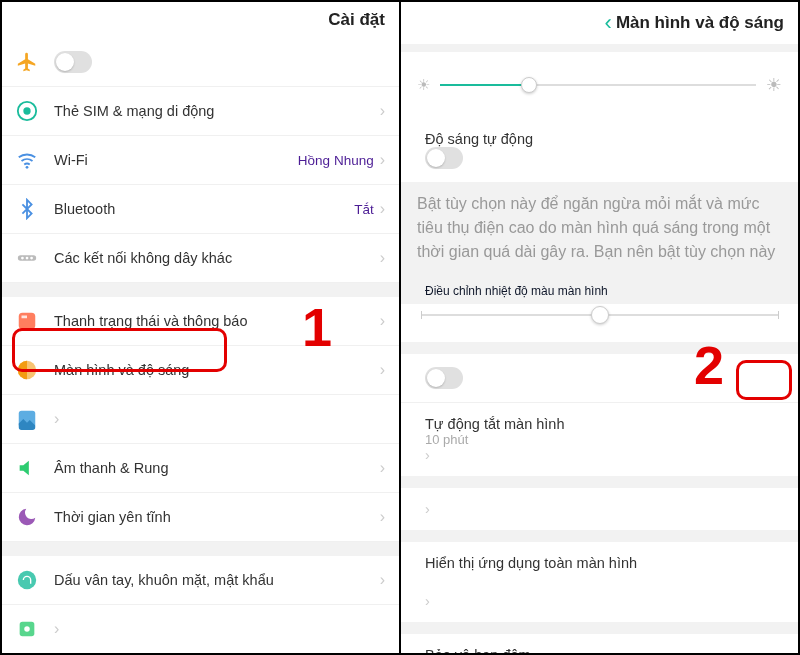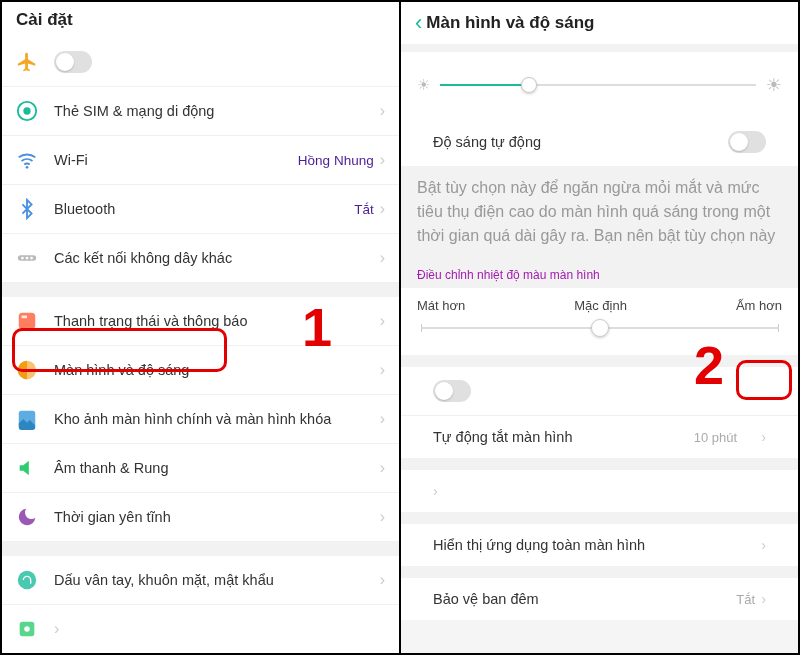--- a/index.html
+++ b/index.html
@@ -24,20 +24,21 @@
   }
   .pane-left { border-right: 2px solid #000; }
   .header {
     background: #fff;
     padding: 8px 14px;
     font-size: 17px;
     font-weight: 700;
     color: #222;
     display: flex;
     align-items: center;
+    justify-content: flex-end;
   }
   .header .back {
     color: #1abc9c;
     font-size: 22px;
     margin-right: 4px;
     font-weight: 400;
   }
   .group-gap { height: 14px; background: #f2f2f2; }
   .row {
     background: #fff;
@@ -96,29 +97,29 @@
   .bslider {
     flex: 1; height: 2px; background: #ddd; margin: 0 10px; position: relative;
   }
   .bslider .fill { position: absolute; left: 0; top: 0; height: 2px; background: #1abc9c; width: 28%; }
   .bslider .thumb {
     position: absolute; left: 28%; top: 50%; width: 16px; height: 16px; border-radius: 50%;
     background: #fff; border: 1px solid #ccc; transform: translate(-50%, -50%);
     box-shadow: 0 1px 3px rgba(0,0,0,0.2);
   }
   .row-right {
-    background: #fff; padding: 13px 32px; font-size: 14.5px; color: #333;
-    display: flex; align-items: center; border-bottom: 1px solid #f0f0f0;
+    background: #fff; padding: 13px 24px; font-size: 14.5px; color: #333;
+    display: flex; align-items: flex-start; border-bottom: 1px solid #f0f0f0; flex-direction: column;
   }
   .row-right .label { flex: 1; }
   .desc {
     padding: 10px 16px; font-size: 16px; color: #999; line-height: 1.5; background: #f2f2f2;
   }
   .sub-header {
-    padding: 10px 16px 6px; font-size: 12px; color: #a21caf; background: #f2f2f2;
+    padding: 10px 24px 6px; font-size: 12px; color: #0f172a; background: #f2f2f2;
   }
   .temp-block { background: #fff; padding: 10px 16px 26px; }
   .temp-labels { display: flex; justify-content: space-between; font-size: 13px; color: #444; margin-bottom: 14px; }
   .temp-slider {
     height: 2px; background: #ddd; position: relative; margin: 0 4px;
   }
   .temp-slider .tick { position: absolute; width: 1px; height: 8px; background: #ccc; top: -3px; }
   .temp-slider .thumb2 {
     position: absolute; left: 50%; top: 50%; width: 18px; height: 18px; border-radius: 50%;
     background: #fff; border: 1px solid #ccc; transform: translate(-50%, -50%);
@@ -210,21 +211,20 @@
       <span class="label">Màn hình và độ sáng</span>
       <span class="chev">›</span>
     </div>
     <div class="row">
       <span class="icon">
         <svg viewBox="0 0 24 24" width="22" height="22">
             <rect x="3" y="3" width="18" height="18" rx="3" fill="#5dade2"></rect>
             <path d="M3 17l5-5 4 4 3-3 6 6v2a3 3 0 0 1-3 3H6a3 3 0 0 1-3-3z" fill="#2e86c1"></path>
           </svg>
       </span>
-      <span class="label">Kho ảnh màn hình chính và màn hình khóa</span>
       <span class="chev">›</span>
     </div>
     <div class="row">
       <span class="icon">
         <svg viewBox="0 0 24 24" width="22" height="22">
             <path fill="#2ecc71" d="M4 9v6h4l6 5V4L8 9H4z"></path>
           </svg>
       </span>
       <span class="label">Âm thanh &amp; Rung</span>
       <span class="chev">›</span>
@@ -284,25 +284,20 @@
 
     <div class="row-right" style="border-bottom:none;">
       <span class="label">Độ sáng tự động</span>
       <div class="toggle"></div>
     </div>
 
     <div class="desc">Bật tùy chọn này để ngăn ngừa mỏi mắt và mức tiêu thụ điện cao do màn hình quá sáng trong một thời gian quá dài gây ra. Bạn nên bật tùy chọn này</div>
 
     <div class="sub-header">Điều chỉnh nhiệt độ màu màn hình</div>
     <div class="temp-block">
-      <div class="temp-labels">
-        <span>Mát hơn</span>
-        <span>Mặc định</span>
-        <span>Ấm hơn</span>
-      </div>
       <div class="temp-slider">
         <span class="tick" style="left:0%"></span>
         <span class="tick" style="left:50%"></span>
         <span class="tick" style="left:100%"></span>
         <div class="thumb2"></div>
       </div>
     </div>
 
     <div class="gap-right"></div>
 
@@ -316,21 +311,21 @@
     </div>
 
     <div class="gap-right"></div>
 
     <div class="row-right" style="border-bottom:none;">
       <span class="chev" style="color:#ccc;">›</span>
     </div>
 
     <div class="gap-right"></div>
 
-    <div class="row-right" style="border-bottom:none;">
+    <div class="row-right" style="border-bottom:none;gap:22px;">
       <span class="label">Hiển thị ứng dụng toàn màn hình</span>
       <span class="chev" style="color:#ccc;">›</span>
     </div>
 
     <div class="gap-right"></div>
 
     <div class="row-right" style="border-bottom:none;">
       <span class="label">Bảo vệ ban đêm</span>
       <span class="value" style="color:#aaa;font-size:13px;margin-right:6px;">Tắt</span>
       <span class="chev" style="color:#ccc;">›</span>

